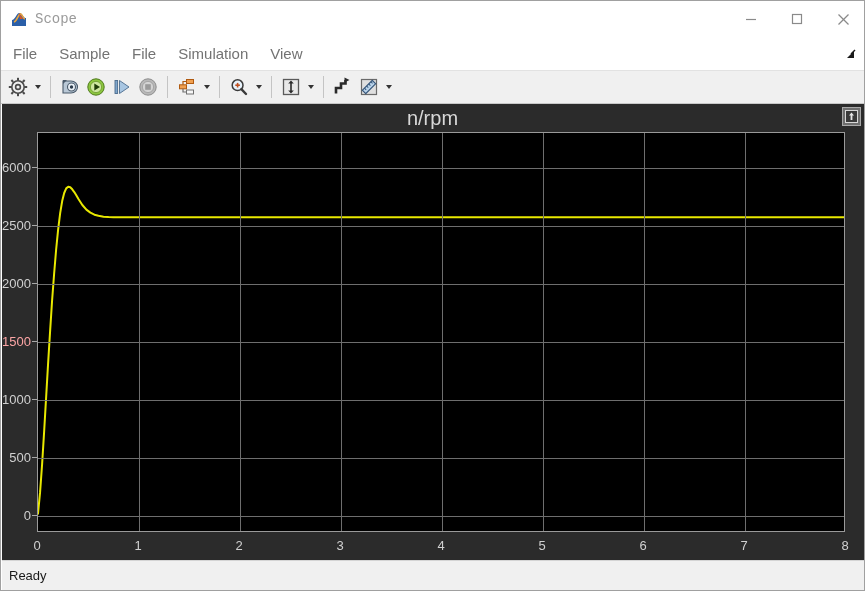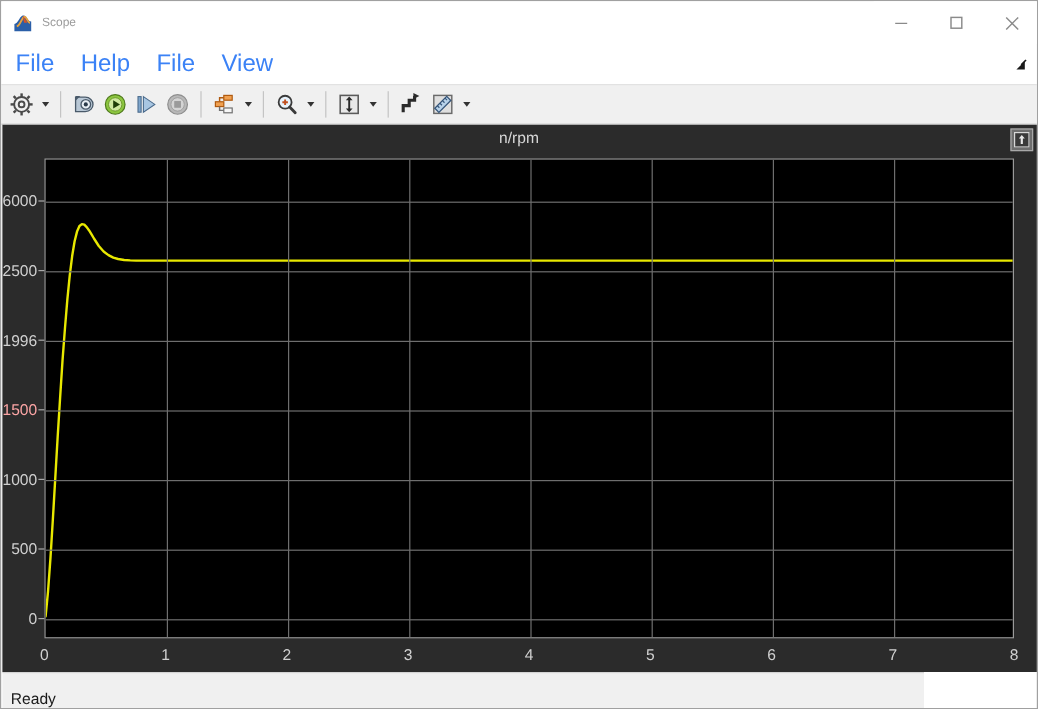--- a/index.html
+++ b/index.html
@@ -33,23 +33,23 @@
   }
   #app-icon {
     width: 16px; height: 16px;
     margin-left: 10px;
     margin-right: 8px;
     position: relative;
     flex: none;
   }
   #app-icon svg { display:block; }
   #title-text {
-    font-size: 10px;
+    font-size: 14px;
     color: #9b9b9b;
-    font-family: Liberation Sans, sans-serif;
+    font-family: Liberation Mono, monospace;
     white-space: nowrap;
   }
   #win-buttons {
     position: absolute;
     right: 0; top: 0;
     height: 36px;
     display: flex;
   }
   .win-btn {
     width: 46px;
@@ -66,22 +66,22 @@
     position: absolute;
     left: 0; top: 36px;
     width: 865px;
     height: 33px;
     background: #ffffff;
     display: flex;
     align-items: center;
     box-sizing: border-box;
   }
   .menu-item {
-    font-size: 20px;
-    color: #3b82f6;
+    font-size: 15px;
+    color: #737373;
     padding: 3px 10px;
     margin-left: 2px;
     white-space: nowrap;
     font-family: "Liberation Sans", sans-serif;
   }
   #menu-undock {
     position: absolute;
     right: 8px;
     top: 10px;
     width: 16px;
@@ -139,21 +139,21 @@
     height: 456px;
     background: #2b2b2b;
     box-sizing: border-box;
     overflow: hidden;
   }
   #plot-title {
     position: absolute;
     left: 0; top: 106px;
     width: 863px;
     text-align: center;
-    font-size: 13px;
+    font-size: 20px;
     color: #d8d8d8;
     font-family: "Liberation Sans", sans-serif;
     pointer-events: none;
   }
   #maximize-axes-btn {
     position: absolute;
     right: 4px;
     top: 3px;
     width: 19px;
     height: 19px;
@@ -236,26 +236,26 @@
     color: #d0d0d0;
     font-family: "Liberation Sans", sans-serif;
     transform: translateX(-50%);
     white-space: nowrap;
   }
 
   
   #statusbar {
     position: absolute;
     left: 1px; top: 559px;
-    width: 768px;
+    width: 862px;
     height: 30px;
     background: #f0f0f0;
     border-top: 1px solid #d4d4d4;
     display: flex;
-    align-items: flex-end;
+    align-items: center;
     box-sizing: border-box;
   }
   #status-ready {
     font-size: 13px;
     color: #1a1a1a;
     margin-left: 7px;
     font-family: "Liberation Sans", sans-serif;
   }
   #status-right {
     position: absolute;
@@ -309,22 +309,23 @@
         <svg width="13" height="13" viewBox="0 0 13 13">
             <line x1="1.5" y1="1.5" x2="11.5" y2="11.5" stroke="#8a8a8a" stroke-width="1.2"></line>
             <line x1="11.5" y1="1.5" x2="1.5" y2="11.5" stroke="#8a8a8a" stroke-width="1.2"></line>
           </svg>
       </div>
     </div>
   </div>
 
   <div id="menubar">
     <div class="menu-item">File</div>
-    <div class="menu-item">Help</div>
+    <div class="menu-item">Sample</div>
     <div class="menu-item">File</div>
+    <div class="menu-item">Simulation</div>
     <div class="menu-item">View</div>
     <div id="menu-undock">
       <svg width="16" height="16" viewBox="0 0 16 16">
         <path d="M12 4 L12 11 L5 11 Z" fill="#1a1a1a"></path>
         <path d="M13 3 L9 7" stroke="#1a1a1a" stroke-width="1.4" fill="none"></path>
       </svg>
     </div>
   </div>
 
   <div id="toolbar">
@@ -486,21 +487,21 @@
 
     <div id="yticks">
         <div class="ytick-label" style="top: 377px; color: rgb(208, 208, 208);">0</div>
         <div class="ytick-mark" style="top: 383px;"></div>
         <div class="ytick-label" style="top: 319px; color: rgb(208, 208, 208);">500</div>
         <div class="ytick-mark" style="top: 325px;"></div>
         <div class="ytick-label" style="top: 261px; color: rgb(208, 208, 208);">1000</div>
         <div class="ytick-mark" style="top: 267px;"></div>
         <div class="ytick-label" style="top: 203px; color: #fca5a5; padding-left: 40px;">1500</div>
         <div class="ytick-mark" style="top: 209px;"></div>
-        <div class="ytick-label" style="top: 145px; color: rgb(208, 208, 208);">1996</div>
+        <div class="ytick-label" style="top: 145px; color: rgb(208, 208, 208);">2000</div>
         <div class="ytick-mark" style="top: 151px;"></div>
         <div class="ytick-label" style="top: 87px; color: rgb(208, 208, 208);">2500</div>
         <div class="ytick-mark" style="top: 93px;"></div>
         <div class="ytick-label" style="top: 29px; color: rgb(208, 208, 208);">6000</div>
         <div class="ytick-mark" style="top: 35px;"></div>
       </div>
     <div id="xticks">
         <div class="xtick-label" style="left: 0px; color: rgb(208, 208, 208);">0</div>
         <div class="xtick-label" style="left: 101px; color: rgb(208, 208, 208);">1</div>
         <div class="xtick-label" style="left: 202px; color: rgb(208, 208, 208);">2</div>

